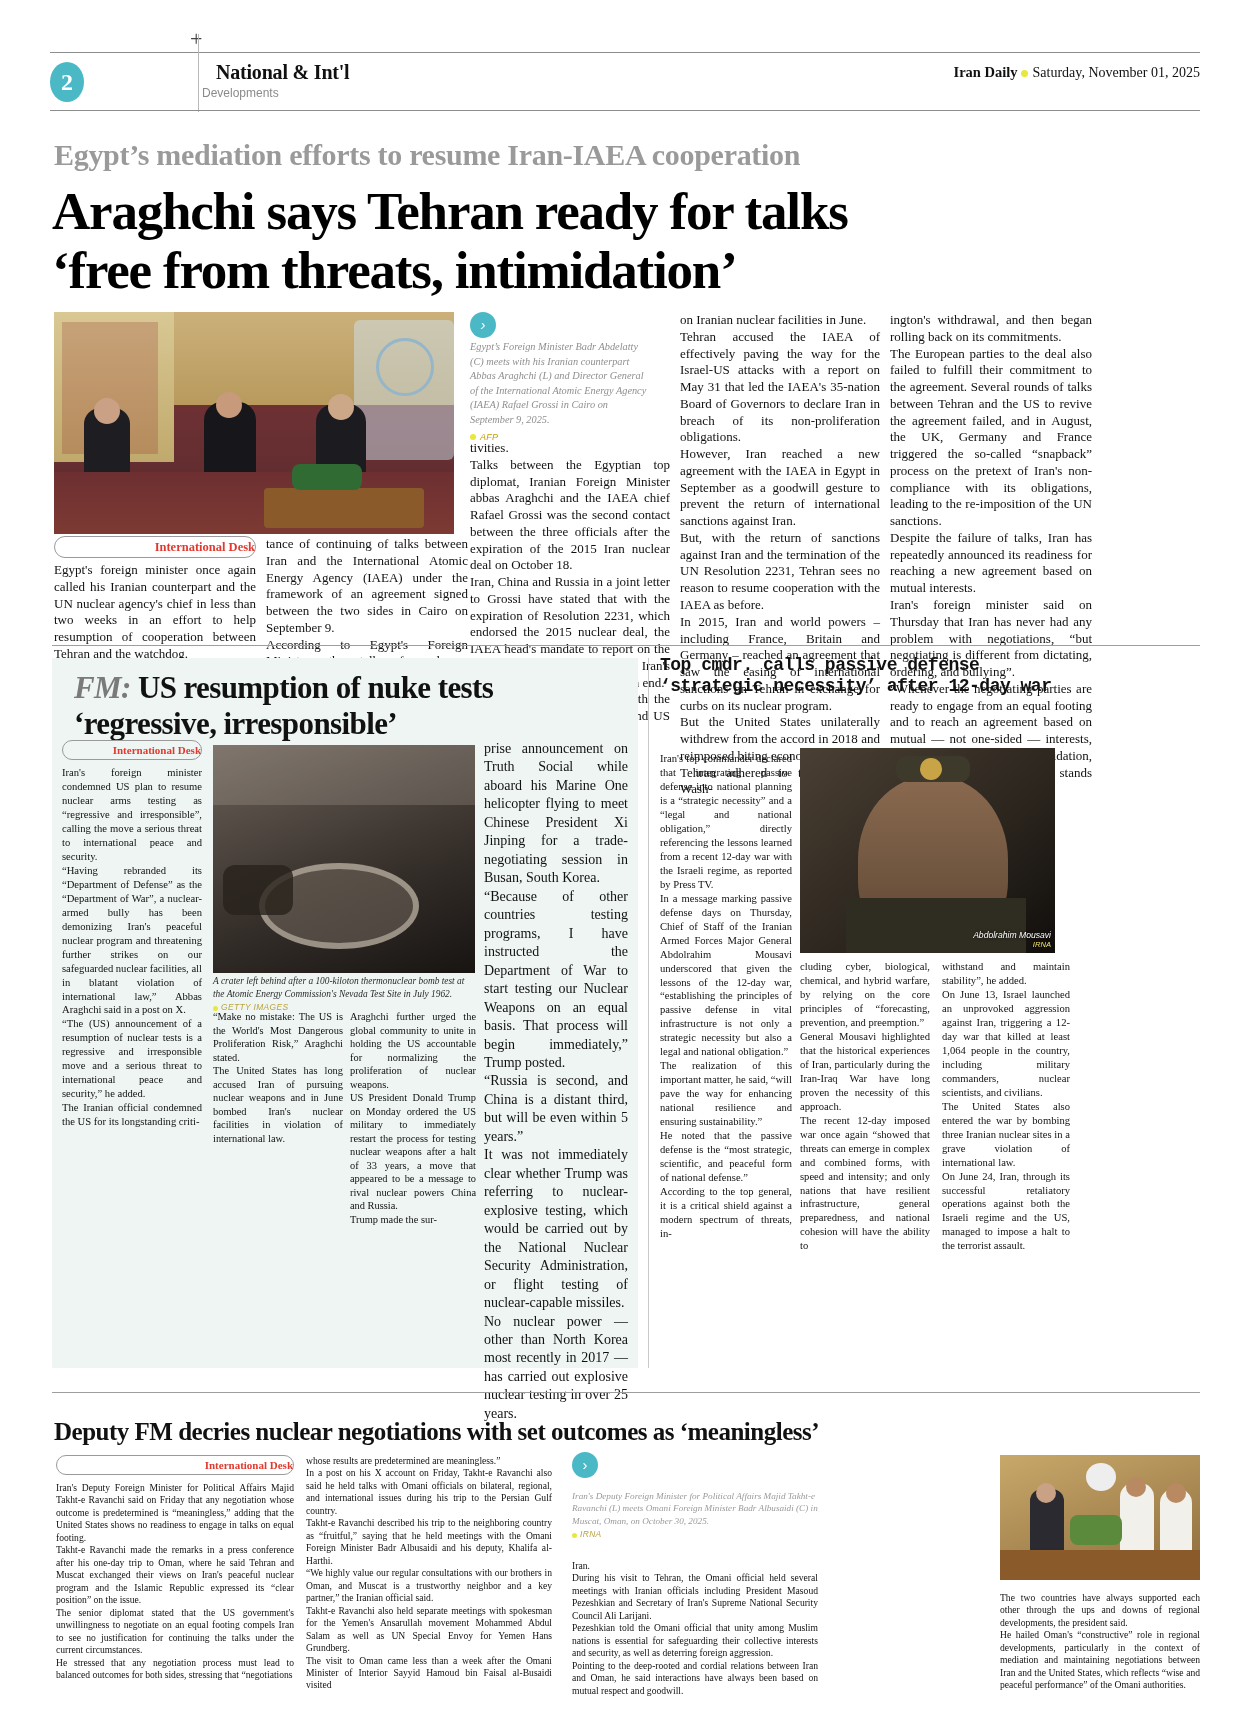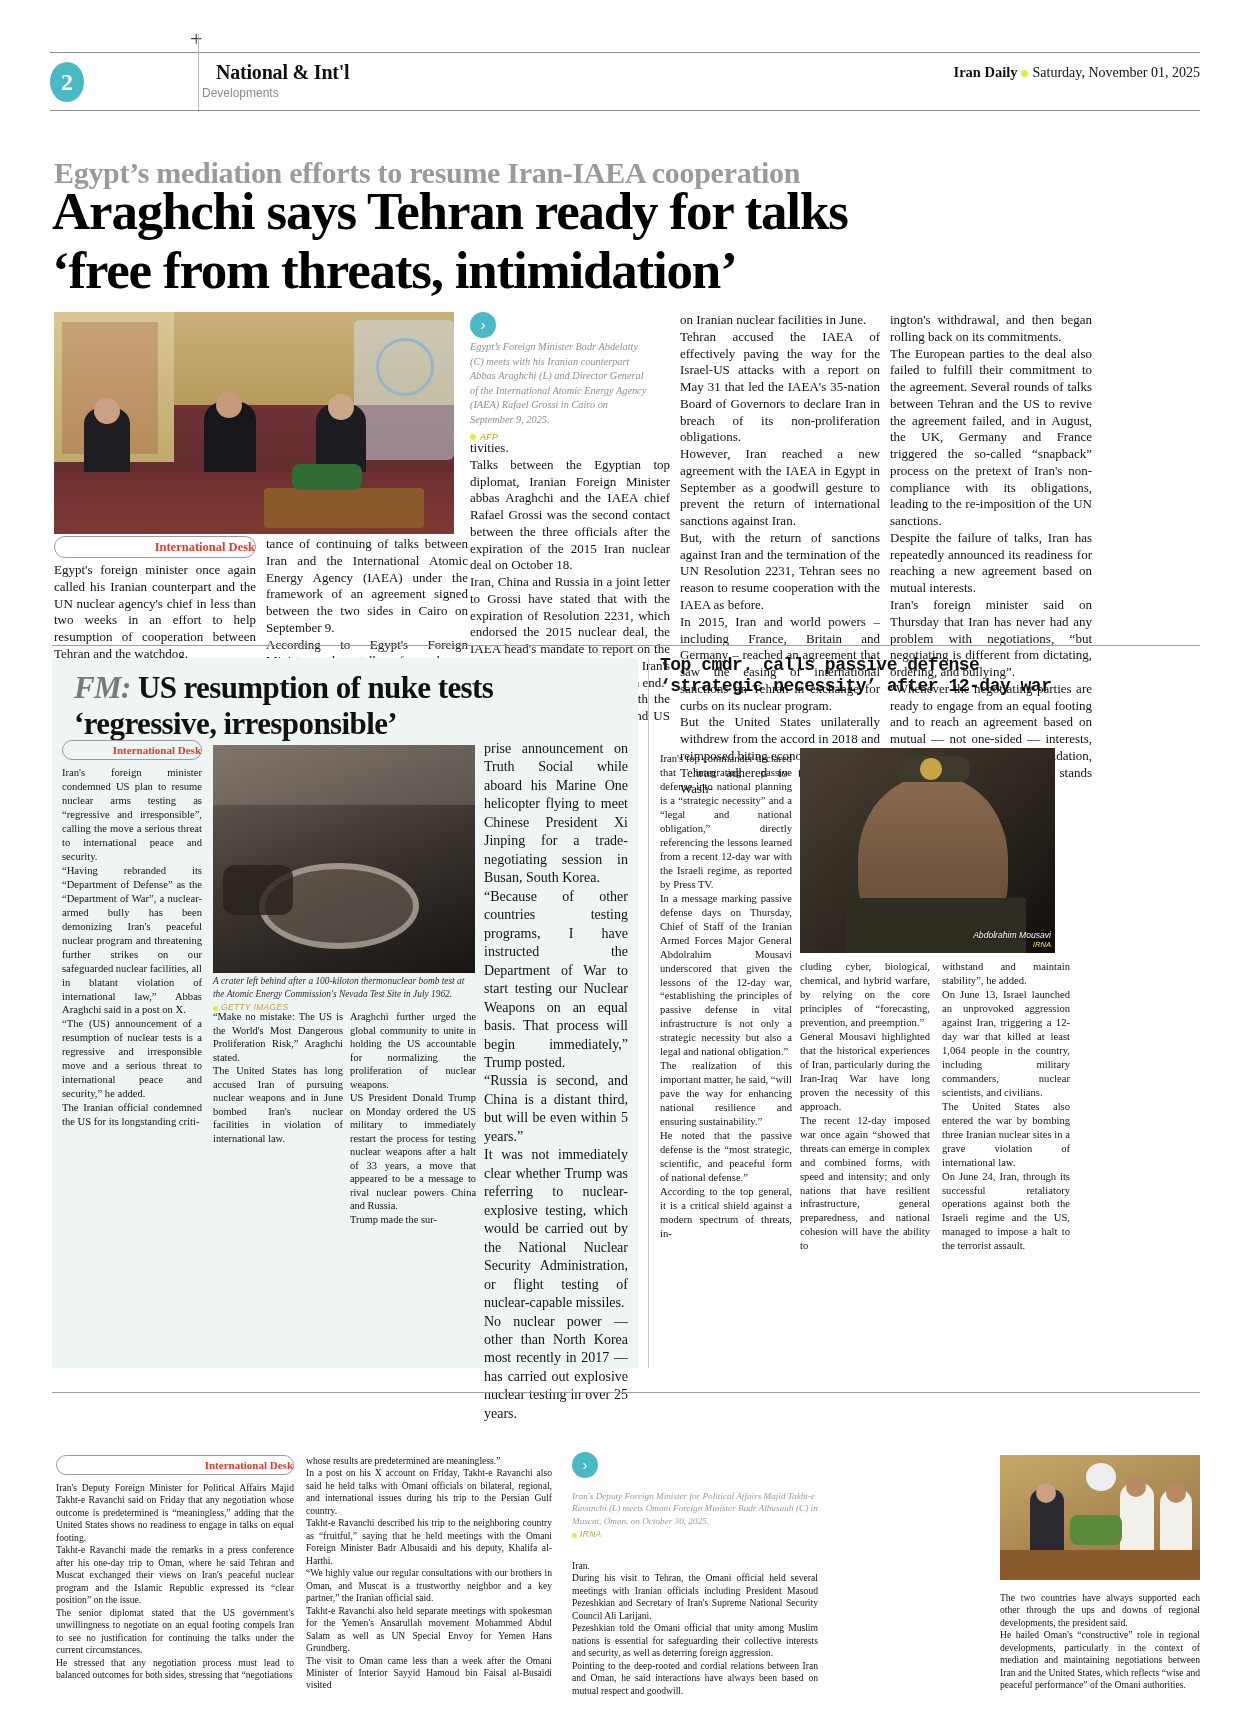--- a/index.html
+++ b/index.html
@@ -41,21 +41,21 @@
   .mh-right {
     position:absolute; right:0; top:12px; text-align:right;
     font-size:14px; white-space:nowrap;
   }
   .mh-brand { font-family:"Liberation Serif",serif; font-weight:bold; font-size:14.5px; }
   .mh-dot { display:inline-block; width:7px; height:7px; border-radius:50%; background:#e8e83c; margin:0 5px 0 3px; vertical-align:middle;}
   .mh-date { font-family:"Liberation Serif",serif; font-size:14px; }
 
   
   .kicker {
-    position:absolute; left:54px; top:156px; width:1000px;
+    position:absolute; left:54px; top:138px; width:1000px;
     font-family:"Liberation Serif",serif; font-weight:bold;
     font-size:30px; color:#9a9a9a; letter-spacing:-0.3px;
   }
   .headline {
     position:absolute; left:52px; top:182px; width:1010px;
     font-family:"Liberation Serif",serif; font-weight:bold;
     font-size:53px; line-height:1.12; letter-spacing:-1.2px; color:#000;
   }
 
   .lead-photo {
@@ -306,20 +306,21 @@
   </div>
   <div class="col" style="left:942px; top:960px; width:128px; font-size:10.6px; line-height:1.32;">
     <p>withstand and maintain stability”, he added.</p>
     <p>On June 13, Israel launched an unprovoked aggression against Iran, triggering a 12-day war that killed at least 1,064 people in the country, including military commanders, nuclear scientists, and civilians.</p>
     <p>The United States also entered the war by bombing three Iranian nuclear sites in a grave violation of international law.</p>
     <p>On June 24, Iran, through its successful retaliatory operations against both the Israeli regime and the US, managed to impose a halt to the terrorist assault.</p>
   </div>
 
   <div class="hr" style="left:52px; top:1392px; width:1148px;"></div>
 
+  <div class="dfm-head">Deputy FM decries nuclear negotiations with set outcomes as ‘meaningless’</div>
 
   <div class="deskbadge" style="position:absolute;left:56px;top:1455px;width:238px;height:20px;font-size:11px;">
     <span>International Desk</span>
   </div>
 
   <div class="dfm-col" style="left:56px; top:1482px; width:238px;">
     <p>Iran's Deputy Foreign Minister for Political Affairs Majid Takht-e Ravanchi said on Friday that any negotiation whose outcome is predetermined is “meaningless,” adding that the United States shows no readiness to engage in talks on equal footing.</p>
     <p>Takht-e Ravanchi made the remarks in a press conference after his one-day trip to Oman, where he said Tehran and Muscat exchanged their views on Iran's peaceful nuclear program and the Islamic Republic expressed its “clear position” on the issue.</p>
     <p>The senior diplomat stated that the US government's unwillingness to negotiate on an equal footing compels Iran to see no justification for continuing the talks under the current circumstances.</p>
     <p>He stressed that any negotiation process must lead to balanced outcomes for both sides, stressing that “negotiations</p>

